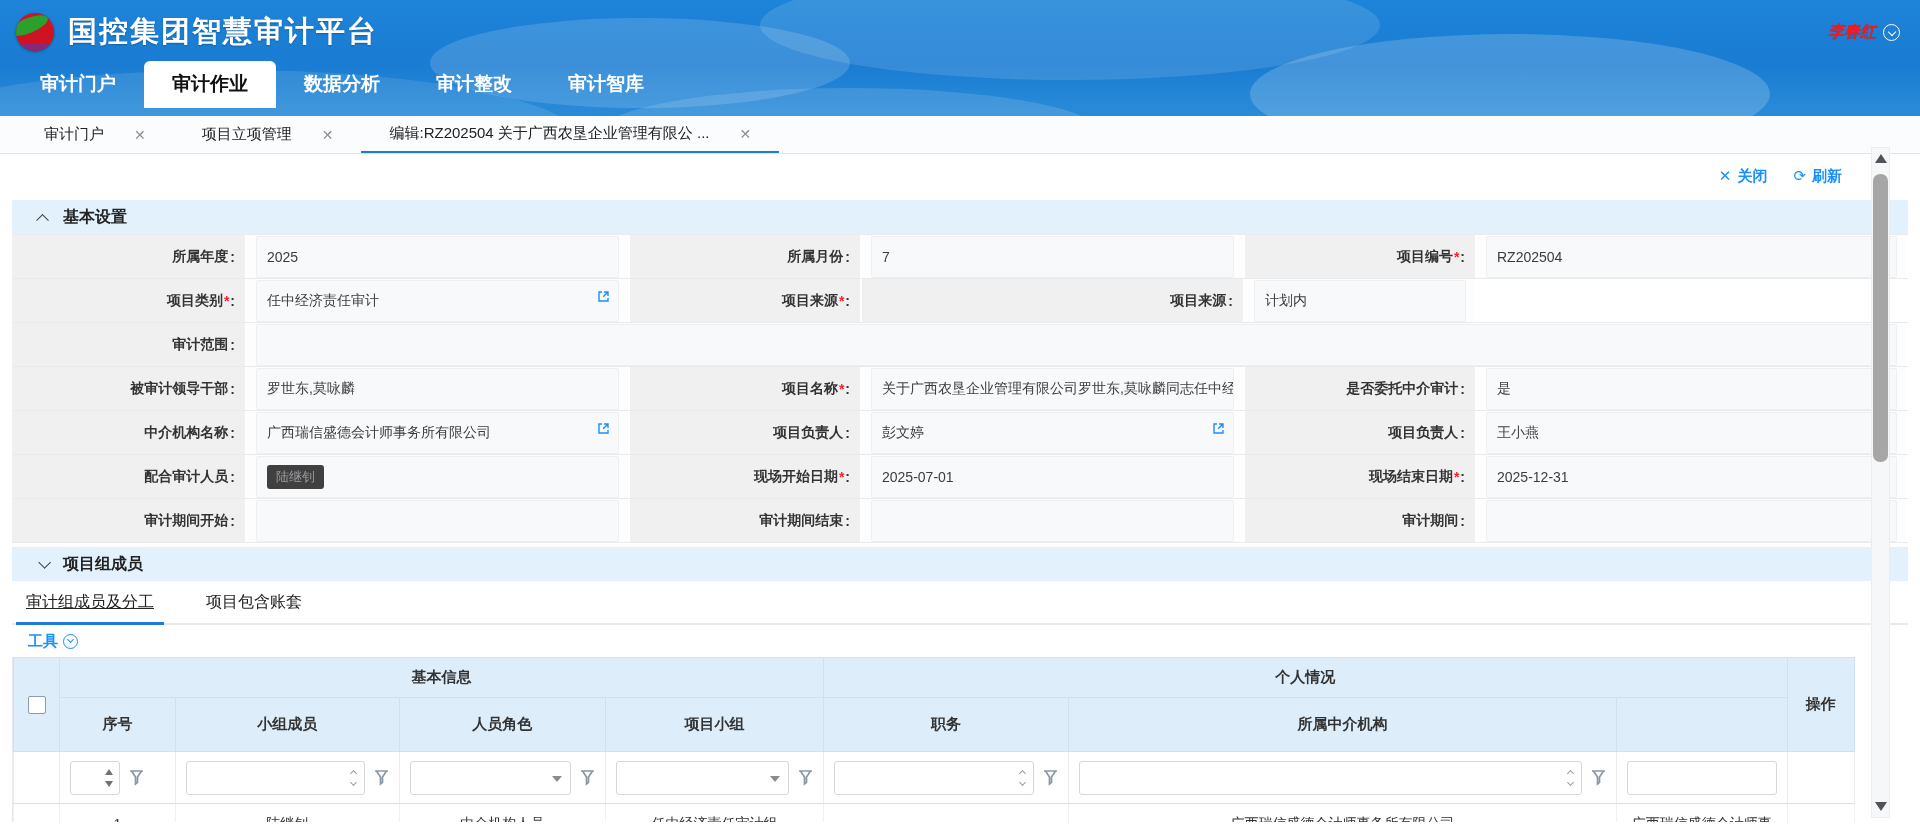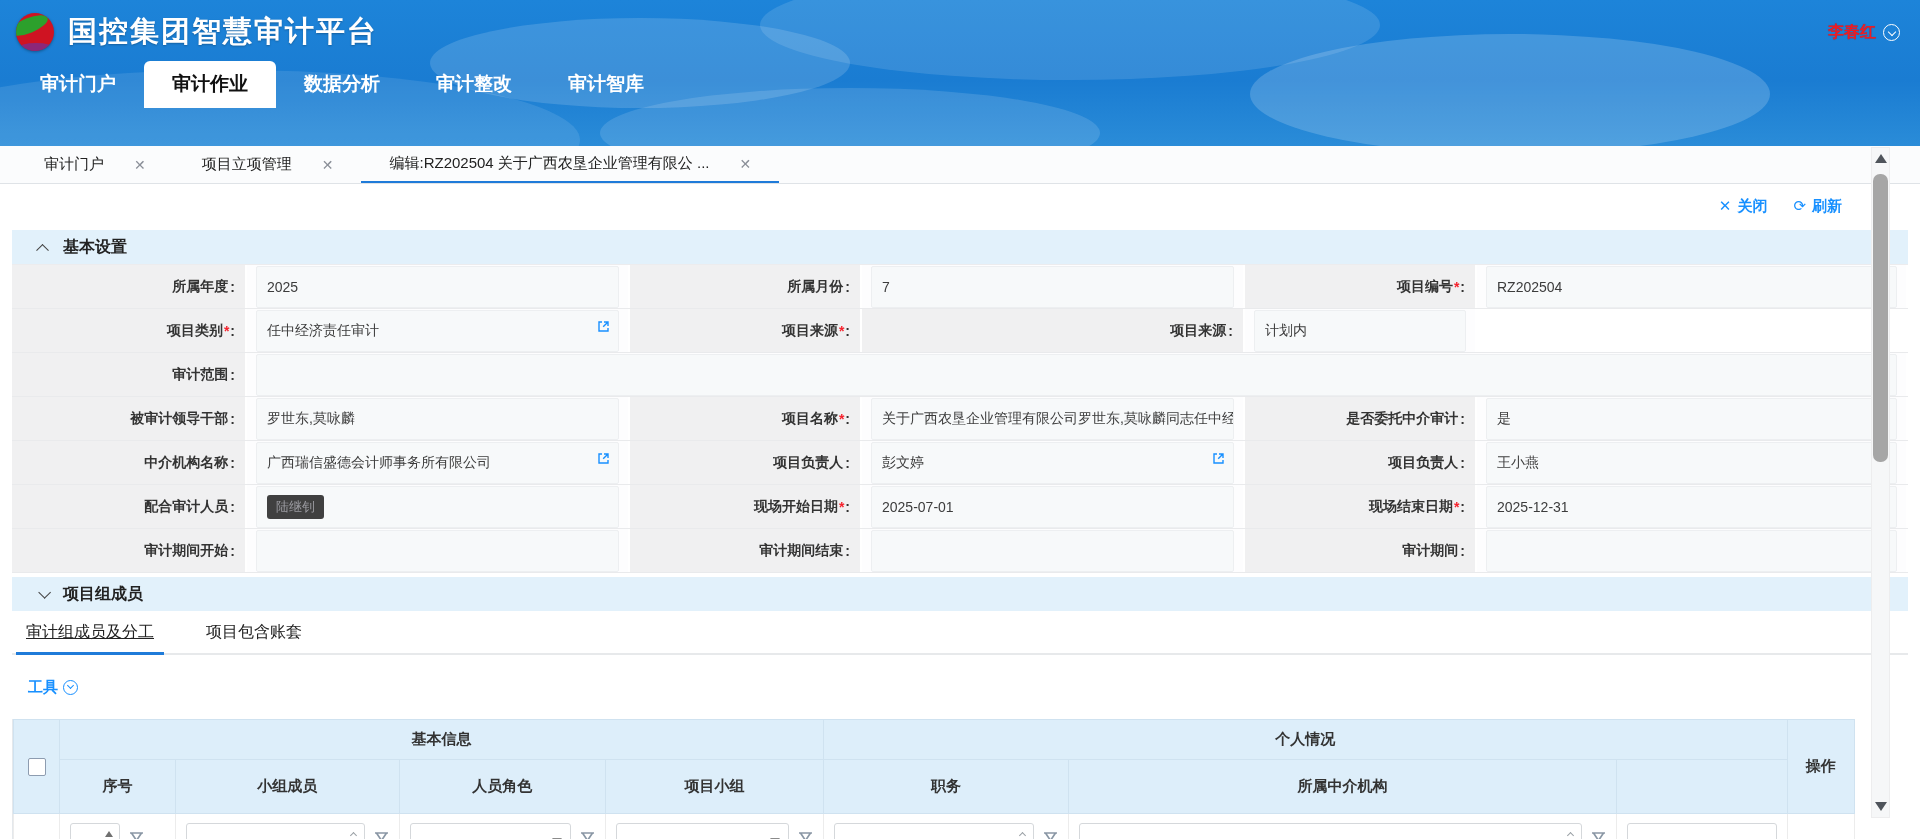--- a/index.html
+++ b/index.html
@@ -1,39 +1,39 @@
 <!DOCTYPE html>
 <html><head>
 <meta charset="utf-8">
 <style>
   * { box-sizing: border-box; margin: 0; padding: 0; }
   html,body { width:1920px; height:839px; overflow:hidden; background:#fff;
     font-family:"Liberation Sans", sans-serif; }
 
   
-  .sky { position:relative; height:146px; overflow:hidden;
+  .sky { position:relative; height:116px; overflow:hidden;
     background:linear-gradient(180deg,#1d84d9 0%,#1a7cd2 55%,#2a8cd8 100%); }
   .cloud { position:absolute; background:rgba(255,255,255,.15); border-radius:50%; }
   .c1 { width:420px; height:90px; left:430px; top:18px; }
   .c2 { width:620px; height:110px; left:760px; top:-30px; background:rgba(255,255,255,.12);}
   .c3 { width:520px; height:120px; left:1250px; top:34px; background:rgba(255,255,255,.18);}
   .c4 { width:700px; height:140px; left:-120px; top:70px; background:rgba(255,255,255,.10);}
   .c5 { width:500px; height:90px; left:600px; top:88px; background:rgba(255,255,255,.13);}
 
   .topbar { position:relative; z-index:2; height:64px; display:flex; align-items:center; padding:0 16px; }
   .logo { width:38px; height:38px; border-radius:50%; background:#cf1322; position:relative;
     overflow:hidden; margin-right:14px; box-shadow:0 1px 3px rgba(0,0,0,.35); }
   .logo::after { content:''; position:absolute; left:-7px; top:5px; width:40px; height:15px;
     background:#2ca02c; border-radius:50%; transform:rotate(-22deg); }
   .logo::before { content:''; position:absolute; left:2px; bottom:-2px; width:36px; height:10px;
     background:#7b2d8e; border-radius:50%; opacity:.8; }
   .app-title { color:#fff; font-size:29px; font-weight:bold; letter-spacing:2px;
     text-shadow:0 1px 2px rgba(0,0,0,.25); }
   .user-box { position:absolute; right:20px; top:22px; display:flex; align-items:center; gap:7px; }
-  .user-name { color:#ed1c24; font-weight:bold; font-size:16px; text-shadow:0 0 1px rgba(120,0,0,.4); }
+  .user-name { color:#ed1c24; font-weight:bold; font-size:16px; text-shadow:0 0 1px rgba(120,0,0,.4);font-style:italic; }
   .circle-chev { width:17px; height:17px; border:1.6px solid #fff; border-radius:50%;
     position:relative; display:inline-block; }
   .circle-chev i { position:absolute; left:4.5px; top:3.5px; width:6px; height:6px;
     border-right:1.6px solid #fff; border-bottom:1.6px solid #fff; transform:rotate(45deg); }
 
   .nav { position:relative; z-index:2; display:flex; align-items:flex-end; height:44px; padding-left:12px; }
   .nav-item { color:#fff; font-size:19px; font-weight:bold; padding:10px 28px 11px; cursor:pointer; }
   .nav-item.active { background:#fff; color:#111; border-radius:6px 6px 0 0; }
 
   
@@ -75,21 +75,21 @@
   .field .ext { position:absolute; right:7px; top:8px; }
   .tag { background:#404040; color:#9b9ba1; border-radius:3px; padding:3px 9px; font-size:13px; }
 
   
   .subtabs { margin:0 12px; height:44px; border-bottom:2px solid #e7e9eb; display:flex;
     gap:52px; padding:0 14px; align-items:stretch; }
   .subtab { font-size:16px; color:#222; display:flex; align-items:center; position:relative; cursor:pointer; }
   .subtab.active { font-weight:normal;text-decoration:underline; }
   .subtab.active::after { content:''; position:absolute; left:-10px; right:-10px; bottom:-2px;
     height:3px; background:#1f7bd9; }
-  .toolbar { margin:16px 12px; height:32px; display:flex; align-items:center; gap:5px; padding:0 16px;font-family:Liberation Serif, serif; }
+  .toolbar { margin:0 12px; height:32px; display:flex; align-items:center; gap:5px; padding:0 16px;font-family:Liberation Serif, serif; }
   .toolbar .tlabel { color:#1890ff; font-weight:bold; font-size:15px; cursor:pointer; }
   .circle-chev.blue { border-color:#1890ff; width:15px; height:15px; }
   .circle-chev.blue i { border-color:#1890ff; left:3.8px; top:2.8px; width:5px; height:5px; }
 
   
   .table-clip { margin:0 12px; height:165px; overflow:hidden; border-left:1px solid #e4e8ec; }
   table.grid { border-collapse:collapse; table-layout:fixed; width:1842px; }
   .grid th { background:#ddeefa; border:1px solid #cfe2f0; color:#333; font-size:15px;
     font-weight:bold; text-align:center; }
   tr.g th { height:40px; }

